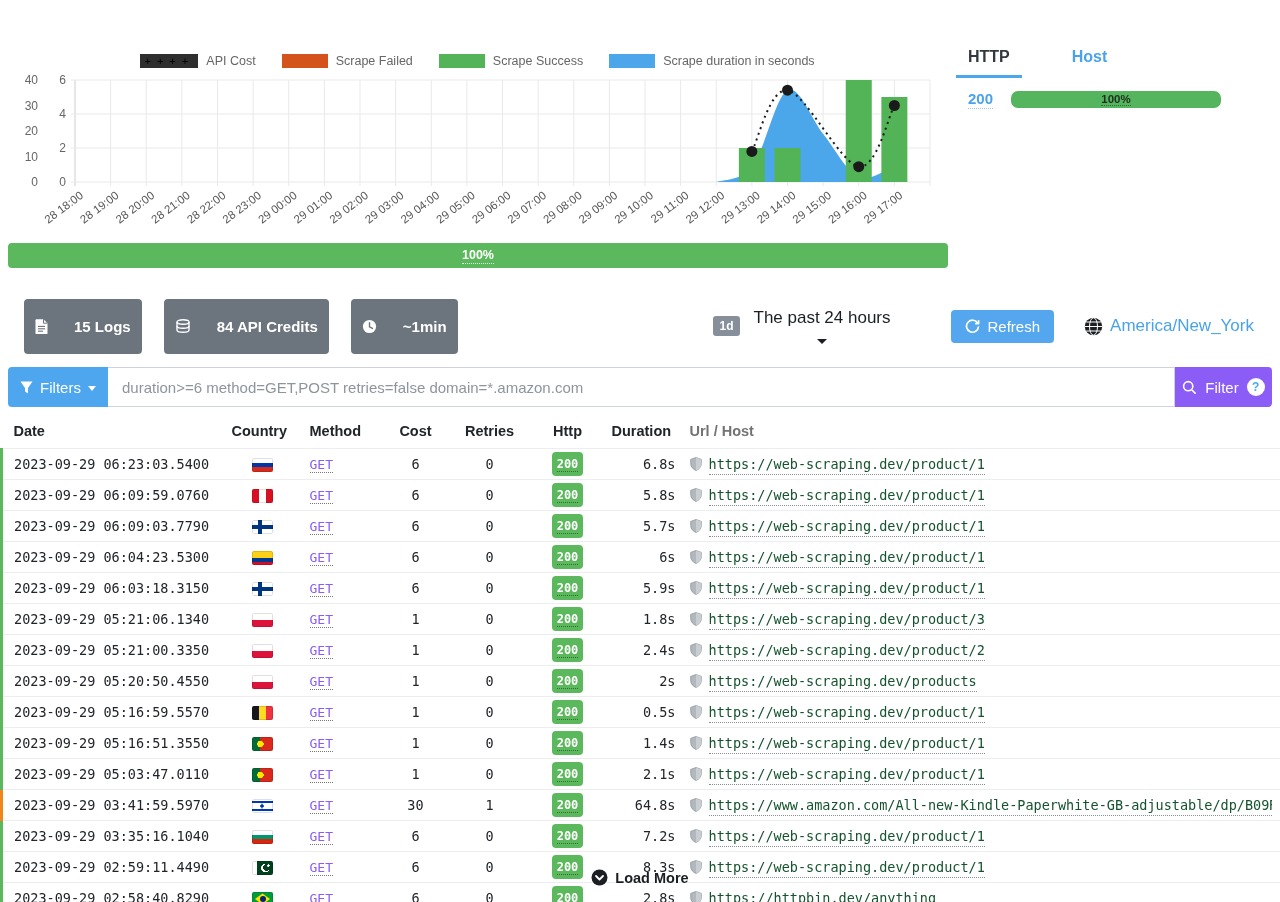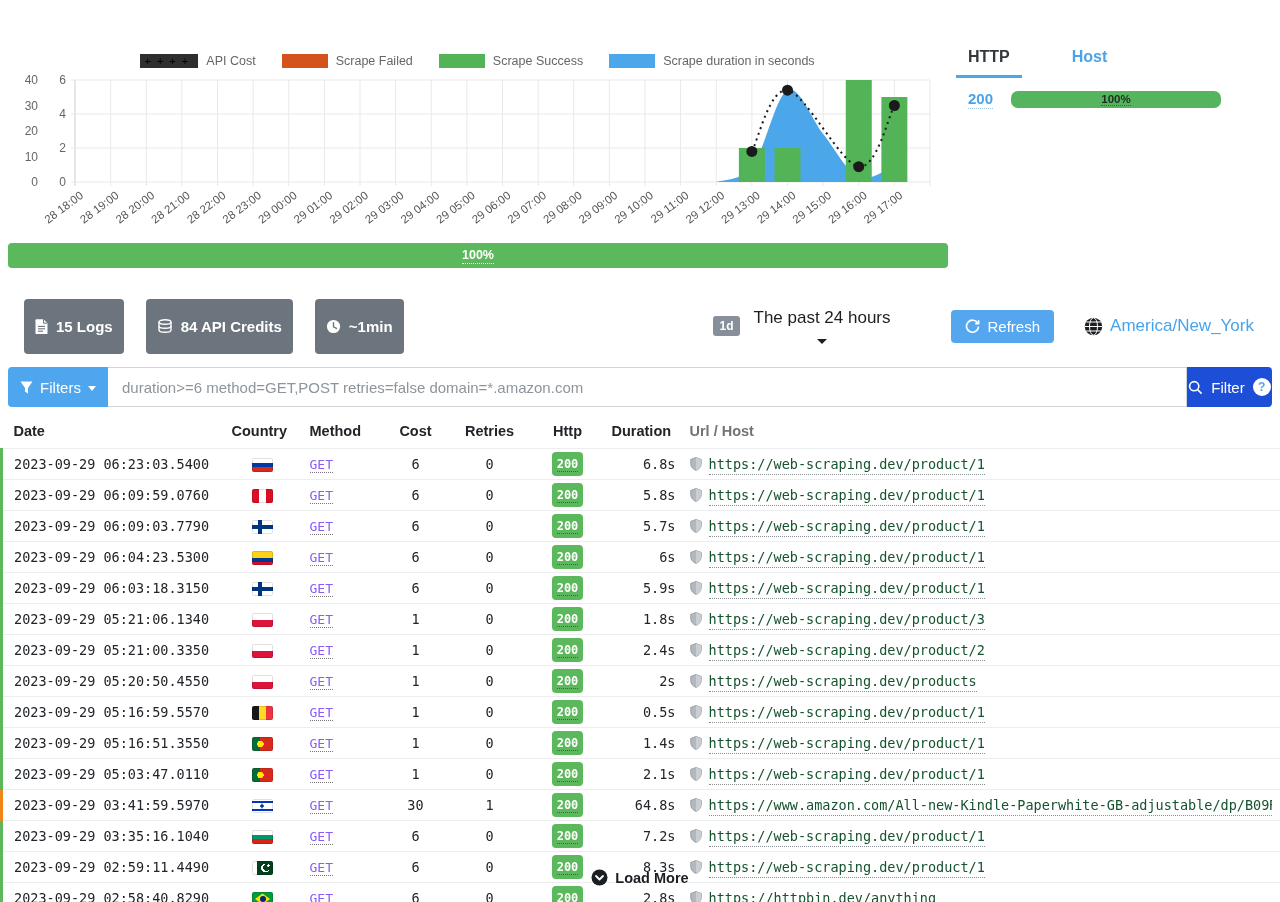--- a/index.html
+++ b/index.html
@@ -32,21 +32,21 @@
   .status-code { color:#4aa3ea; font-weight:bold; font-size:15px;
     border-bottom:1px dotted #9bc6ea; padding-bottom:1px; }
   .status-bar { width:210px; height:17px; background:#55b55e; border-radius:7px;
     display:flex; align-items:center; justify-content:center; }
   .status-bar span { font-size:11.5px; font-weight:bold; color:#20321f;
     border-bottom:1px dotted rgba(0,0,0,.4); }
 
   
   .stats-row { position:absolute; left:0; top:308px; width:1280px; height:36px;
     display:flex; align-items:center; padding:0 26px 0 24px; gap:22px; }
-  .badge-lg { display:inline-flex; align-items:center; gap:8px; background:#6c757d;
+  .badge-lg { display:inline-flex; align-items:center; gap:26px; background:#6c757d;
     color:#fff; font-size:15px; font-weight:bold; padding:19px 11px; border-radius:4px; }
   .controls { margin-left:auto; display:flex; align-items:center; gap:14px; }
   .badge-sm { background:#87909a; color:#fff; font-size:12px; font-weight:bold;
     padding:3px 6px; border-radius:3px; }
   .range-label { font-size:17px; color:#1b1f23; display:flex; align-items:center; gap:9px; cursor:pointer;flex-direction:column; }
   .caret { width:0; height:0; border-left:5px solid transparent; border-right:5px solid transparent;
     border-top:5px solid #1b1f23; display:inline-block; margin-top:2px; }
   .btn-refresh { background:#54a7ef; border:none; color:#fff; font-size:15px; border-radius:4px;
     padding:8px 14px; display:inline-flex; align-items:center; gap:8px; margin-left:46px; cursor:pointer;
     font-family:"Liberation Sans", sans-serif; }
@@ -54,22 +54,22 @@
 
   
   .filter-bar { position:absolute; left:8px; top:367px; width:1264px; height:40px; display:flex; }
   .btn-filters { background:#4da6ee; color:#fff; border:none; font-size:15px; border-radius:4px 0 0 4px;
     width:100px; display:flex; align-items:center; justify-content:center; gap:7px; cursor:pointer;
     font-family:"Liberation Sans", sans-serif; }
   .btn-filters .caret { border-top-color:#fff; border-left-width:4px; border-right-width:4px; }
   .filter-input { flex:1; border:1px solid #ced4da; border-left:none; padding:0 14px; font-size:15px;
     color:#495057; font-family:"Liberation Sans", sans-serif; outline:none; }
   .filter-input::placeholder { color:#8d959c; }
-  .btn-filter { background:#1d4ed8; color:#fff; border:none; font-size:15px; border-radius:0 4px 4px 0;
-    width:85px; display:flex; align-items:center; justify-content:center; gap:8px; cursor:pointer;
+  .btn-filter { background:#8b5cf6; color:#fff; border:none; font-size:15px; border-radius:0 4px 4px 0;
+    width:97px; display:flex; align-items:center; justify-content:center; gap:8px; cursor:pointer;
     font-family:"Liberation Sans", sans-serif; }
   .help-circle { width:18px; height:18px; border-radius:50%; background:#fff; color:#4da6ee;
     font-size:12px; font-weight:bold; display:inline-flex; align-items:center; justify-content:center; }
 
   
   .log-table-wrap { position:absolute; left:0; top:418px; width:1280px; }
   table { width:100%; border-collapse:collapse; table-layout:fixed; }
   th { font-size:14.5px; font-weight:bold; text-align:left; padding:5px 8px 9px; color:#212529; }
   th.c { text-align:center; } th.r { text-align:right; padding-right:14px; }
   th.url-host { color:#737373; cursor:pointer; }

